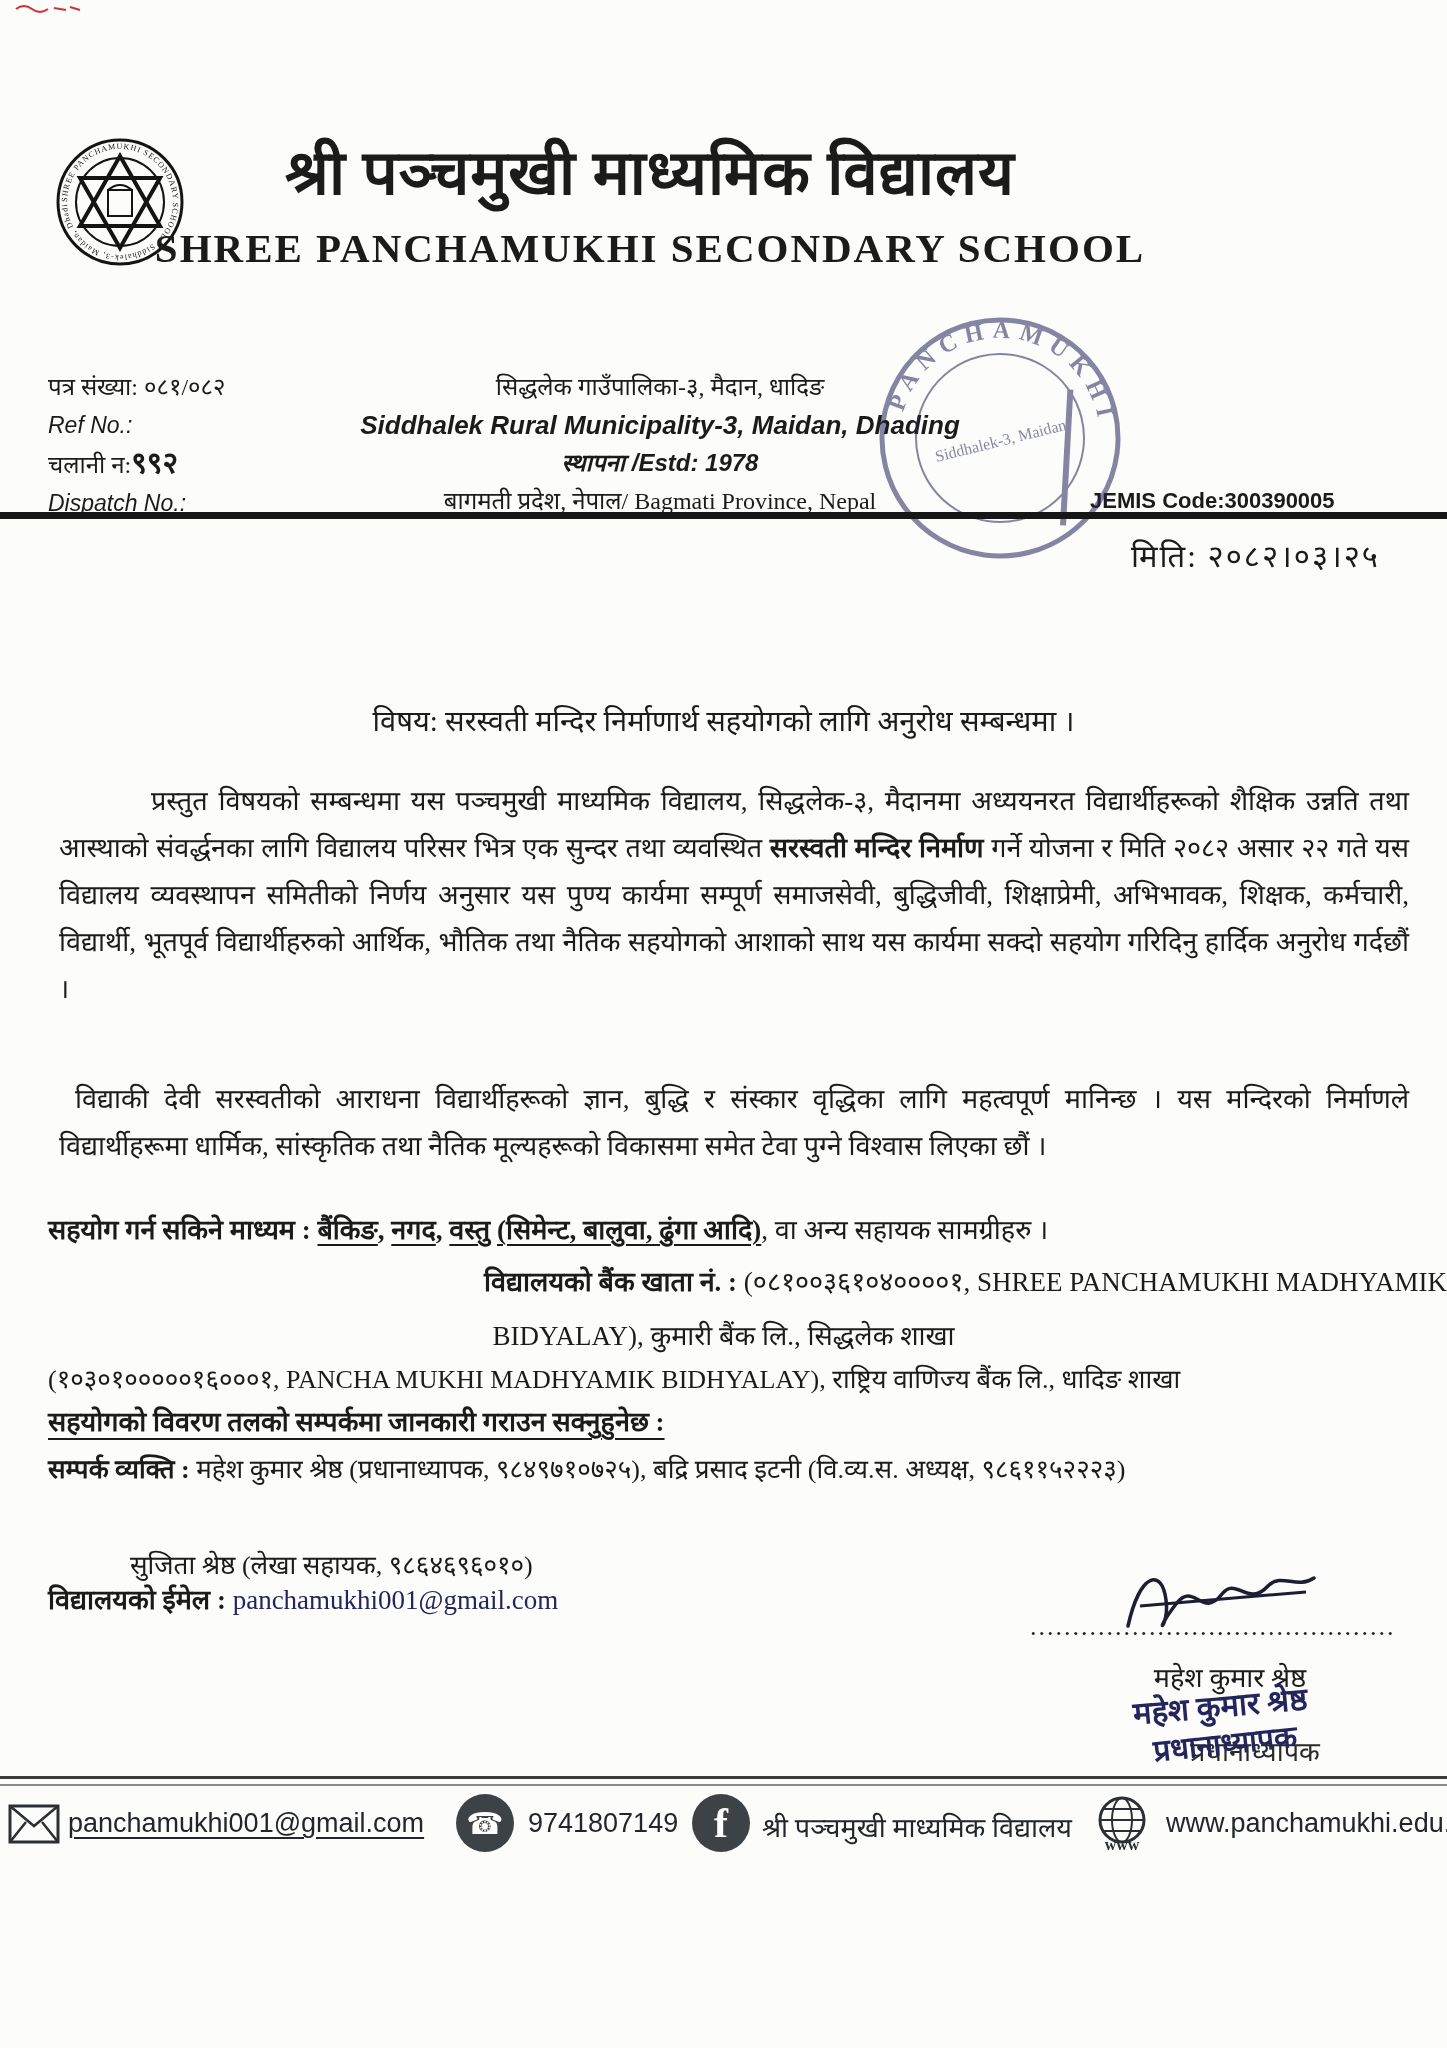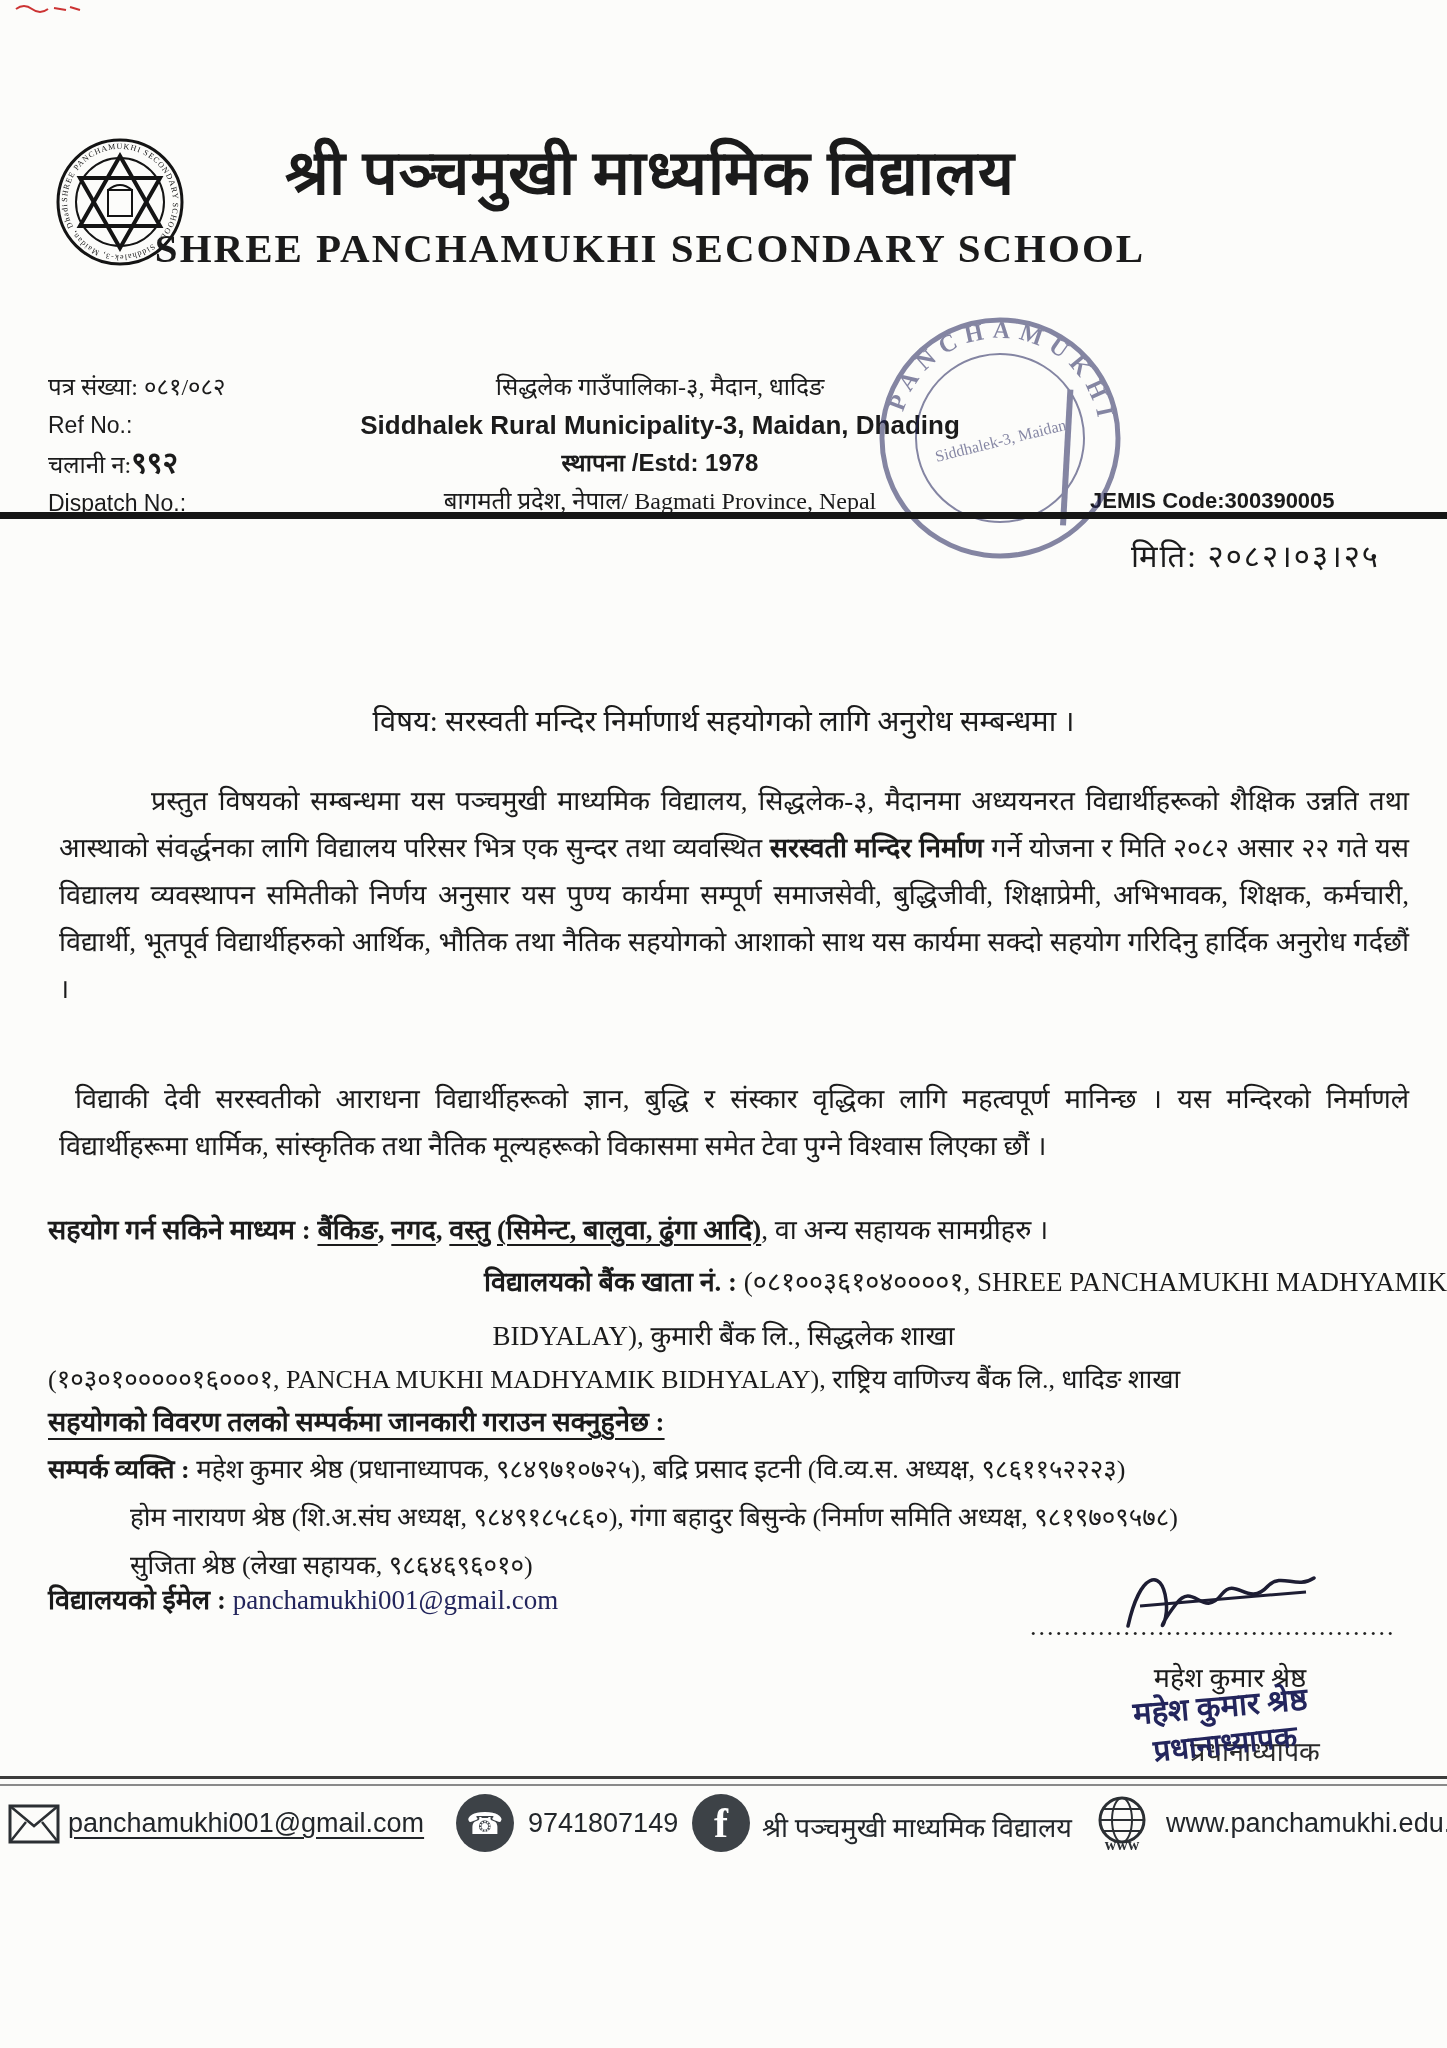--- a/index.html
+++ b/index.html
@@ -3,21 +3,21 @@
 <meta charset="utf-8">
 <style>
   html,body{margin:0;padding:0;background:#e9e9e7;}
   .page{
     position:relative;width:1447px;height:2048px;margin:0 auto;
     background:#fcfcfa;overflow:hidden;color:#1b1b1b;
     font-family:"Liberation Serif","DejaVu Serif",serif;
   }
   .abs{position:absolute;}
   .dev{font-family:"Liberation Serif","DejaVu Serif",serif;}
-  .sans{font-family:"Liberation Sans","DejaVu Sans",sans-serif;}
+  .sans{font-family:"Liberation Sans","DejaVu Sans",sans-serif;font-style:italic;}
   .b{font-weight:bold;}
   .right{text-align:right;}
   .ul{text-decoration:underline;text-decoration-thickness:2px;text-underline-offset:5px;}
   .title-np{left:170px;top:128px;width:960px;font-size:62px;font-weight:bold;text-align:center;letter-spacing:1px;}
   .title-en{left:130px;top:224px;width:1040px;font-size:41px;font-weight:bold;text-align:center;letter-spacing:2px;}
   .hl{font-size:24px;line-height:38px;}
   .hdr-left{left:48px;top:368px;width:330px;}
   .hdr-center{left:330px;top:368px;width:660px;text-align:center;}
   .jemis{left:1090px;top:488px;width:310px;font-size:22px;font-weight:bold;font-family:"Liberation Sans","DejaVu Sans",sans-serif;}
   .rule{left:0;top:512px;width:1447px;height:7px;background:#161616;}
@@ -129,21 +129,20 @@
     <b>विद्यालयको बैंक खाता नं. : </b><span>(०८१००३६१०४००००१, SHREE PANCHAMUKHI MADHYAMIK</span>
   </div>
   <div class="abs bank2 dev">BIDYALAY), कुमारी बैंक लि., सिद्धलेक शाखा</div>
   <div class="abs bank3 dev">(१०३०१०००००१६०००१, PANCHA MUKHI MADHYAMIK BIDHYALAY), राष्ट्रिय वाणिज्य बैंक लि., धादिङ शाखा</div>
 
   <div class="abs note dev">सहयोगको विवरण तलको सम्पर्कमा जानकारी गराउन सक्नुहुनेछ :</div>
 
   <div class="abs c1 dev">
     <b>सम्पर्क व्यक्ति : </b><span>महेश कुमार श्रेष्ठ (प्रधानाध्यापक, ९८४९७१०७२५),  बद्रि प्रसाद इटनी (वि.व्य.स. अध्यक्ष, ९८६११५२२२३)</span>
   </div>
-  <div class="abs c2 dev">होम नारायण श्रेष्ठ (शि.अ.संघ अध्यक्ष, ९८४९१८५८६०),  गंगा बहादुर बिसुन्के (निर्माण समिति अध्यक्ष, ९८१९७०९५७८)</div>
   <div class="abs c3 dev">सुजिता श्रेष्ठ (लेखा सहायक, ९८६४६९६०१०)</div>
 
   <div class="abs emailline dev">
     <b>विद्यालयको ईमेल : </b><span class="email-val">panchamukhi001@gmail.com</span>
   </div>
 
   <svg class="abs" style="left:1110px;top:1542px;width:240px;height:110px;" viewBox="0 0 240 110">
     <path d="M18,84 C30,30 52,26 56,58 C60,86 40,96 66,62 C84,38 92,78 112,52 C126,34 138,66 158,44 C172,30 186,48 204,36" fill="none" stroke="#1d1d33" stroke-width="3.5" stroke-linecap="round"></path>
     <path d="M30,64 L196,50" fill="none" stroke="#1d1d33" stroke-width="3"></path>
   </svg>

